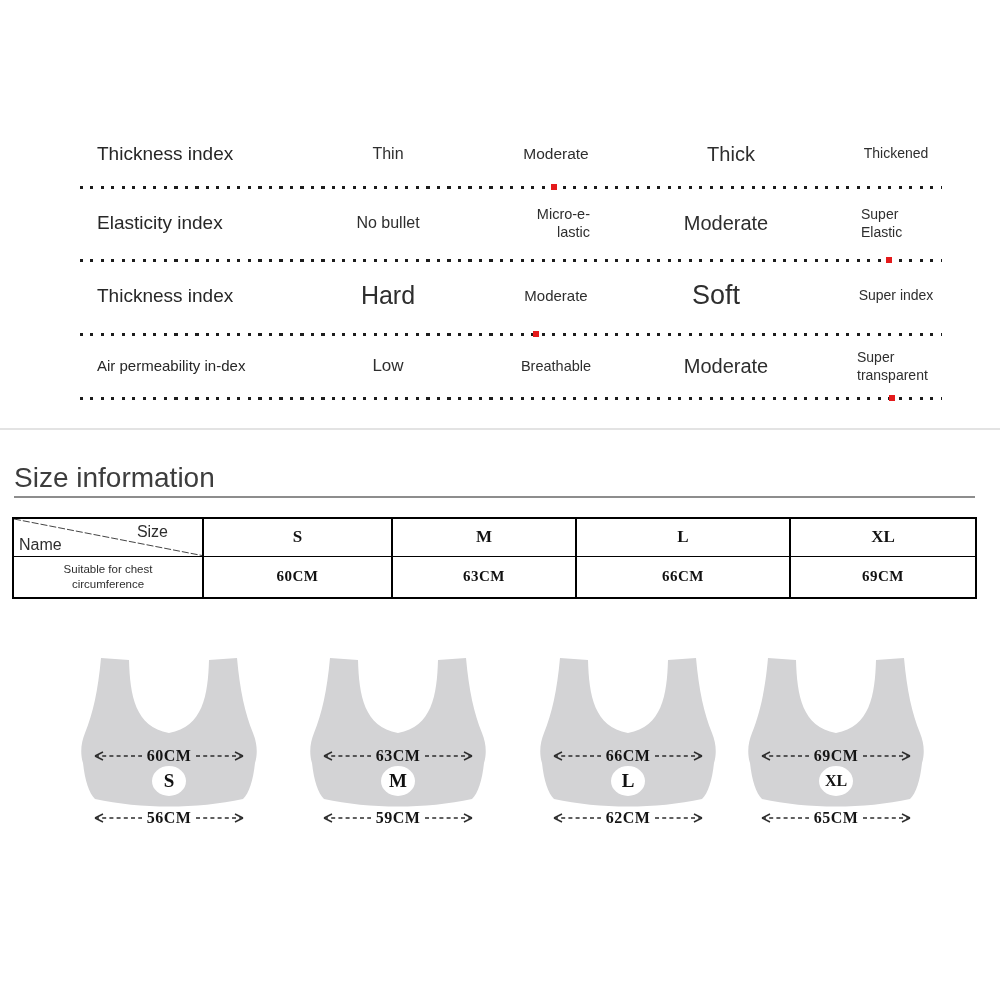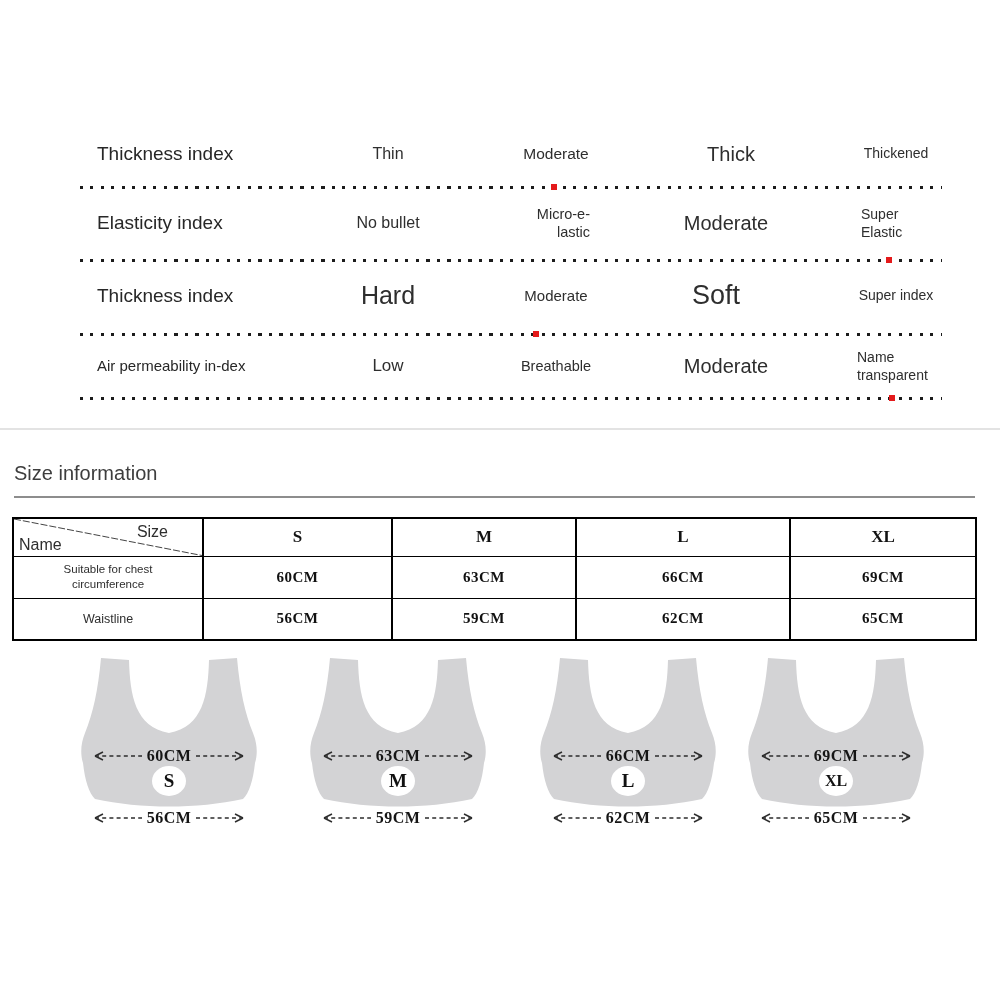--- a/index.html
+++ b/index.html
@@ -16,21 +16,21 @@
   .c3{left:645px;width:130px;font-size:20px;}
   .c4{left:830px;width:100px;font-size:14px;}
   .big{font-size:25px;}
   .bigger{font-size:27px;}
   .dotline{position:absolute;left:80px;width:862px;height:3px;
            background:repeating-linear-gradient(90deg,#1c1c1c 0 3px,transparent 3px 10.5px);}
   .marker-dot{position:absolute;top:-2px;width:6px;height:6px;background:#e41a1b;}
 
   
   .faint-divider{position:absolute;left:0;top:428px;width:1000px;height:2px;background:#e3e3e3;}
-  .size-title{position:absolute;left:14px;top:462px;font-size:20px;color:#3d3d3d;}
+  .size-title{position:absolute;left:14px;top:462px;font-size:28px;color:#3d3d3d;}
   .size-rule{position:absolute;left:14px;top:496px;width:961px;height:2px;background:#8d8d8d;}
   .size-table{position:absolute;left:12px;top:517px;border-collapse:collapse;table-layout:fixed;
               border:2px solid #000;background:#fff;}
   .size-table td{border:1px solid #000;border-left-width:2px;border-right-width:2px;
                  text-align:center;vertical-align:middle;padding:0;}
   .szh{font-family:"Liberation Serif",serif;font-size:17px;font-weight:bold;color:#111;}
   .cm{font-family:"Liberation Serif",serif;font-size:15px;font-weight:bold;letter-spacing:.5px;color:#111;}
   .rowlabel{font-size:11.5px;line-height:1.3;color:#2e2e2e;margin-top:12px;}
   .rowlabel2{font-size:12.5px;color:#2e2e2e;}
   .corner{position:relative;}
@@ -88,21 +88,21 @@
   </div>
   <div class="dotline" style="top:333px;">
     <span class="marker-dot" style="left:453px;"></span>
   </div>
 
   <div class="idx-row" style="top:340px;height:52px;padding-left:32px;">
     <div class="idx-label" style="width:150px;white-space:normal;font-size:15px;line-height:1.3;">Air permeability in-dex</div>
     <div class="cell c1" style="font-size:17px;">Low</div>
     <div class="cell c2" style="font-size:14.5px;">Breathable</div>
     <div class="cell c3">Moderate</div>
-    <div class="cell c4" style="left:841px;width:92px;text-align:left;">Name transparent</div>
+    <div class="cell c4" style="left:841px;width:92px;text-align:left;">Super transparent</div>
   </div>
   <div class="dotline" style="top:397px;">
     <span class="marker-dot" style="left:809px;"></span>
   </div>
 
   <div class="faint-divider"></div>
   <div class="size-title">Size information</div>
   <div class="size-rule"></div>
 
   <table class="size-table">
@@ -127,27 +127,20 @@
       <td class="szh">L</td>
       <td class="szh">XL</td>
     </tr>
     <tr style="height:42px;">
       <td class="rowlabel" style="padding:0 28px;">Suitable for chest circumference</td>
       <td class="cm">60CM</td>
       <td class="cm">63CM</td>
       <td class="cm">66CM</td>
       <td class="cm">69CM</td>
     </tr>
-    <tr style="height:42px;">
-      <td class="rowlabel2">Waistline</td>
-      <td class="cm">56CM</td>
-      <td class="cm">59CM</td>
-      <td class="cm">62CM</td>
-      <td class="cm">65CM</td>
-    </tr>
   </tbody>
     </table>
 
   <div class="fig" style="left:81px;">
     <svg class="bra" width="176" height="156" viewBox="0 0 176 156">
       <path fill="#d3d3d5" d="M20,5 C17,38 12,60 4,80 C0,90 -1,100 2,110 C4,128 8,140 14,146 C60,156 116,156 162,146 C168,140 172,128 174,110 C177,100 176,90 172,80 C164,60 159,38 156,5 L128,7 C127,42 122,74 88,80 C54,74 49,42 48,7 Z"></path>
     </svg>
     <div class="arrow top">
       <svg width="50" height="12">
           <path d="M3,6 H50" stroke="#2d2d2d" stroke-width="1.6" stroke-dasharray="4 3.2" fill="none"></path>

